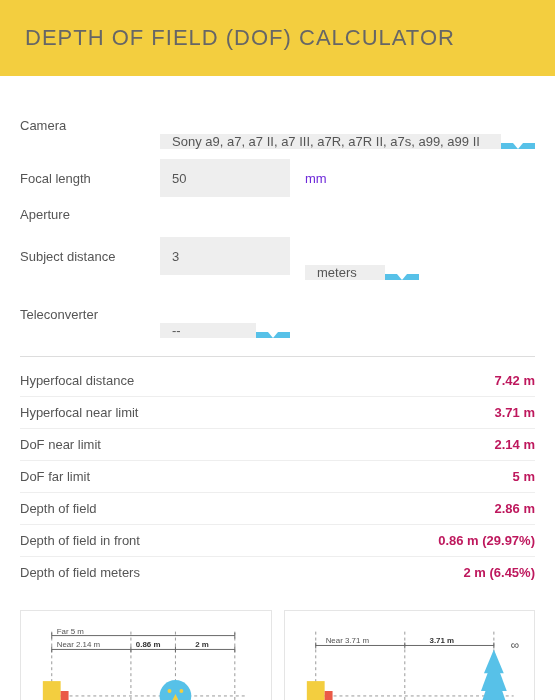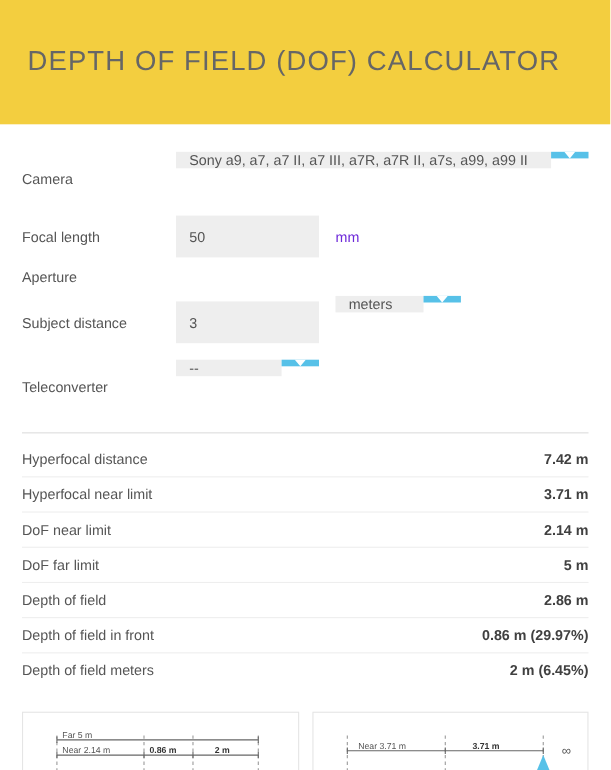--- a/index.html
+++ b/index.html
@@ -5,42 +5,42 @@
   * { box-sizing: border-box; margin: 0; padding: 0; }
   body {
     font-family: -apple-system, BlinkMacSystemFont, "Segoe UI", Arial, sans-serif;
     background: #fff;
     color: #555;
     width: 555px;
     font-size: 13px;
   }
   .header {
     background: #f3ce3f;
-    padding: 42px 25px;
+    padding: 25px 25px;
     color: #666;
-    font-size: 25px;
+    font-size: 22px;
     letter-spacing: 1px;
     font-weight: 400;
   }
   .content { padding: 15px 20px 10px 20px; }
   .form { margin-top: 10px; }
   .row {
     display: flex;
     align-items: center;
     margin-bottom: 10px;
   }
   .label {
     width: 140px;
     font-size: 13px;
     color: #555;
     flex-shrink: 0;
   }
   .select {
     display: flex;
-    align-items: flex-start;
+    align-items: flex-end;
     height: 48px;
   }
   .select-body {
     background: #eee;
     display: flex;
     align-items: center;
     padding: 0 12px;
     font-size: 13px;
     color: #555;
   }
@@ -76,21 +76,21 @@
     margin: 18px 0 8px 0;
   }
   .results .rrow {
     display: flex;
     justify-content: space-between;
     padding: 8px 0;
     border-bottom: 1px solid #eee;
     font-size: 13px;
   }
   .results .rrow:last-child { border-bottom: none; }
-  .results .rval { font-weight: 700; color: #404040; }
+  .results .rval { font-weight: 700; color: #be185d; }
   .diagrams {
     display: flex;
     gap: 12px;
     margin-top: 22px;
     padding: 0 0 18px 0;
   }
   .diagram {
     flex: 1;
     border: 1px solid #e5e5e5;
     padding: 10px 6px 8px 6px;

